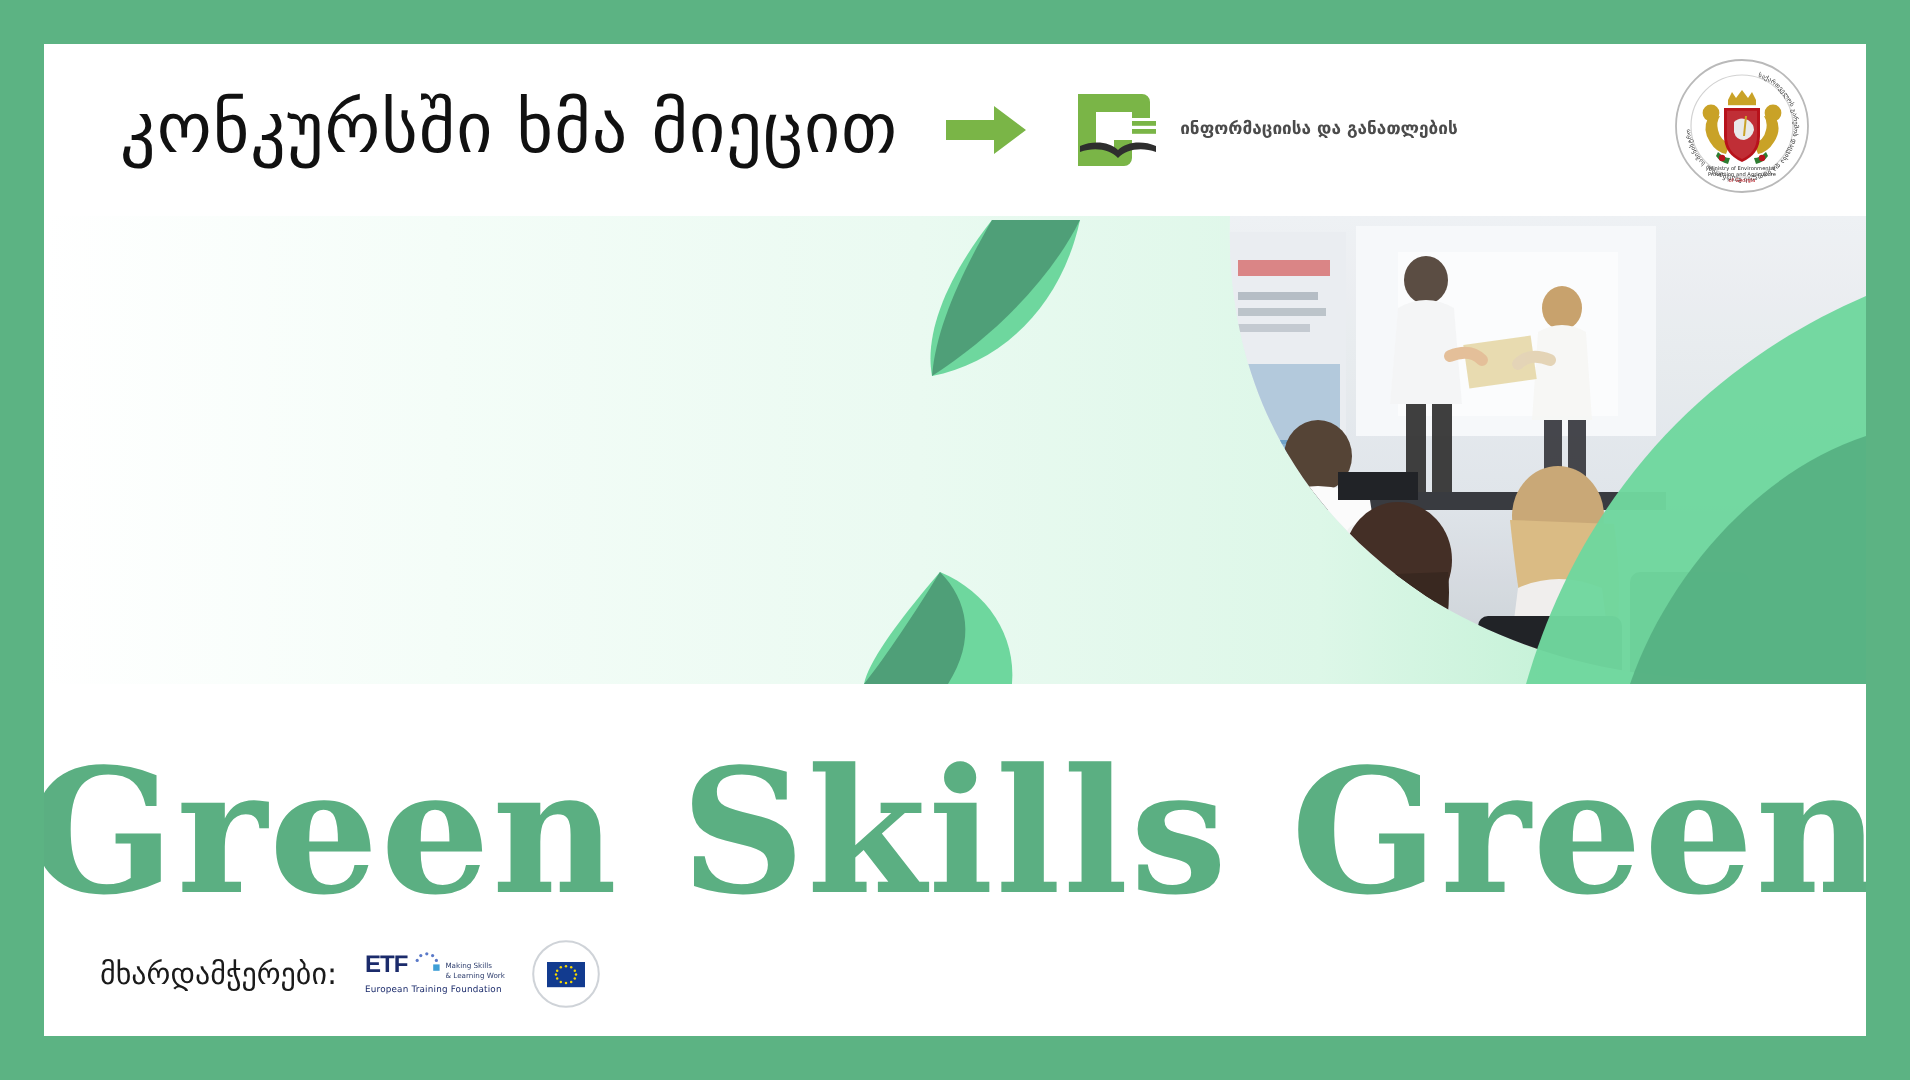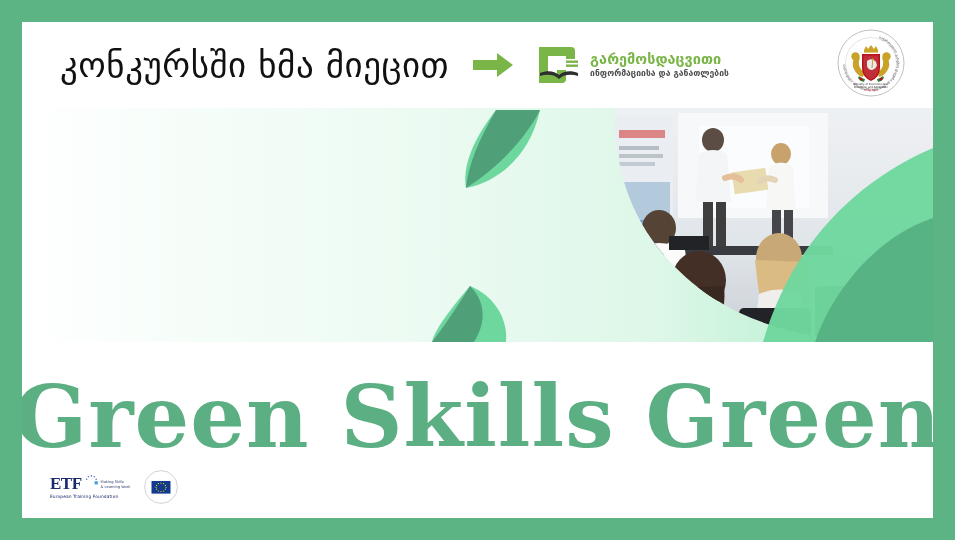--- a/index.html
+++ b/index.html
@@ -160,23 +160,23 @@
     white-space: nowrap;
   }
   .etf-logo {
     display: flex;
     flex-direction: column;
     align-items: flex-start;
     line-height: 1;
   }
   .etf-top { display: flex; align-items: flex-start; gap: 3px; }
   .etf-word {
-    font-family: Liberation Serif, serif;
+    font-family: Liberation Sans, sans-serif;
     font-weight: bold;
-    font-size: 17px;
+    font-size: 12px;
     color: #1b2b6b;
     letter-spacing: -0.5px;
     line-height: 1;
   }
   .etf-tag {
     font-size: 3.6px;
     color: #31406f;
     line-height: 1.45;
     margin-top: 5px;
     white-space: nowrap;
@@ -205,21 +205,20 @@
       </svg>
 
       <div class="logo-eiec">
         <svg class="logo-mark" viewBox="0 0 48 48">
           <path d="M4 6 h32 a4 4 0 0 1 4 4 v8 h-9 v-3 h-18 v18 h9 v-4 h9 v9 a4 4 0 0 1 -4 4 h-23 z" fill="#7AB547"></path>
           <rect x="31" y="19.5" width="12" height="2.4" fill="#7AB547"></rect>
           <rect x="31" y="23.5" width="12" height="2.4" fill="#7AB547"></rect>
           <path d="M5 32 C12 29, 20 30, 24 34 C28 30, 36 29, 43 32 L43 35 C36 32.5, 28 33.5, 24 38 C20 33.5, 12 32.5, 5 35 Z" fill="#2e2e2e"></path>
         </svg>
         <div class="logo-words">
-          <div class="logo-l1">გარემოსდაცვითი</div>
           <div class="logo-l2">ინფორმაციისა და განათლების</div>
         </div>
       </div>
 
       <svg class="gov-emblem" viewBox="0 0 68 68">
         <circle cx="34" cy="34" r="33" fill="#ffffff" stroke="#b9b9b9" stroke-width="0.9"></circle>
         <circle cx="34" cy="34" r="25.5" fill="#ffffff" stroke="#d2d2d2" stroke-width="0.6"></circle>
 
         <path d="M17 30 q-3 6 1 12 q3 5 8 6 l2-5 q-5-2-6-7 q-1-4 1-7 z" fill="#c9a227"></path>
         <path d="M51 30 q3 6 -1 12 q-3 5 -8 6 l-2-5 q5-2 6-7 q1-4 -1-7 z" fill="#c9a227"></path>
@@ -362,20 +361,21 @@
         <path d="M448 178 C424 206, 412 224, 410 234 L484 234 C486 210, 472 188, 448 178 Z" fill="#6ed79e"></path>
         <path d="M448 178 C432 204, 418 224, 410 234 L452 234 C466 212, 462 192, 448 178 Z" fill="#4f9f78"></path>
       </svg>
     </div>
 
     <div class="title-band">
       <div class="main-title">Green Skills Green</div>
     </div>
 
     <div class="supporters">
+      <div class="supporters-label">მხარდამჭერები:</div>
 
       <div class="etf-logo">
         <div class="etf-top">
           <span class="etf-word">ETF</span>
           <svg width="13" height="11" viewBox="0 0 13 11">
             <circle cx="1.6" cy="4.2" r="0.8" fill="#5a79c8"></circle>
             <circle cx="3.4" cy="1.8" r="0.8" fill="#5a79c8"></circle>
             <circle cx="6.4" cy="0.9" r="0.8" fill="#5a79c8"></circle>
             <circle cx="9.3" cy="1.8" r="0.8" fill="#5a79c8"></circle>
             <circle cx="11.2" cy="4.2" r="0.8" fill="#5a79c8"></circle>

